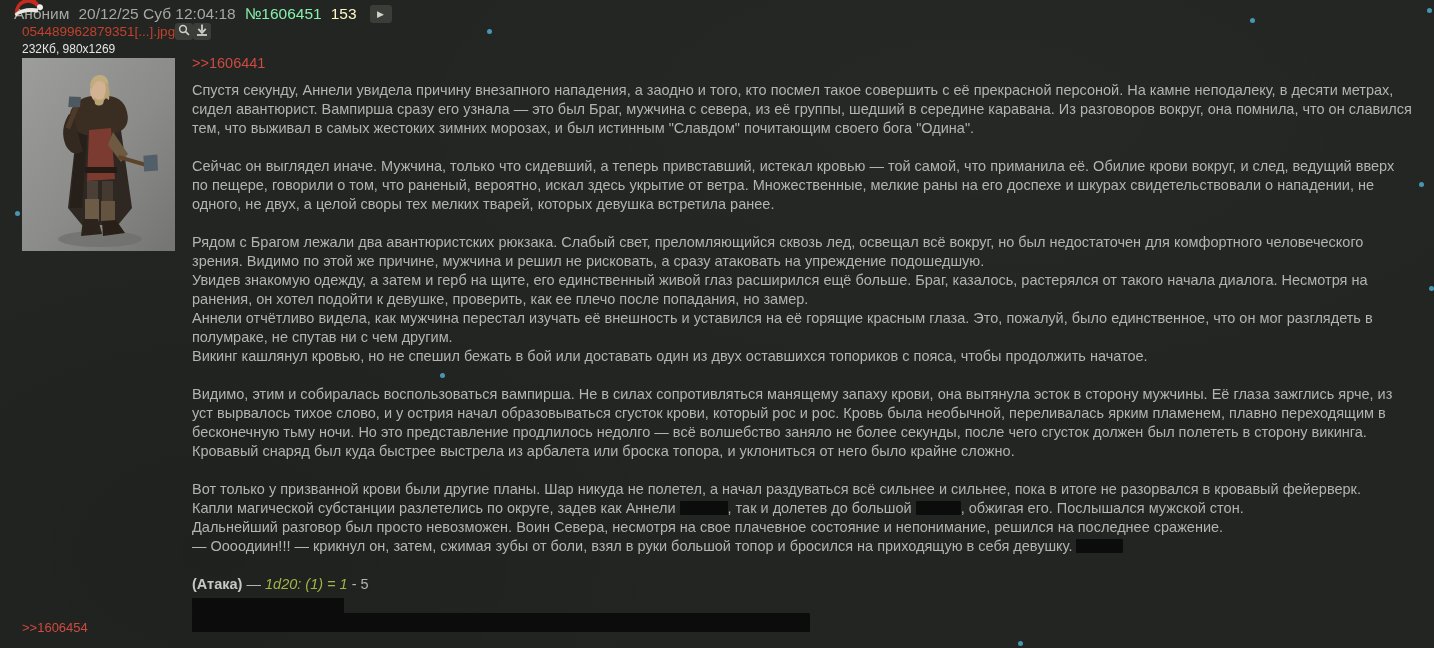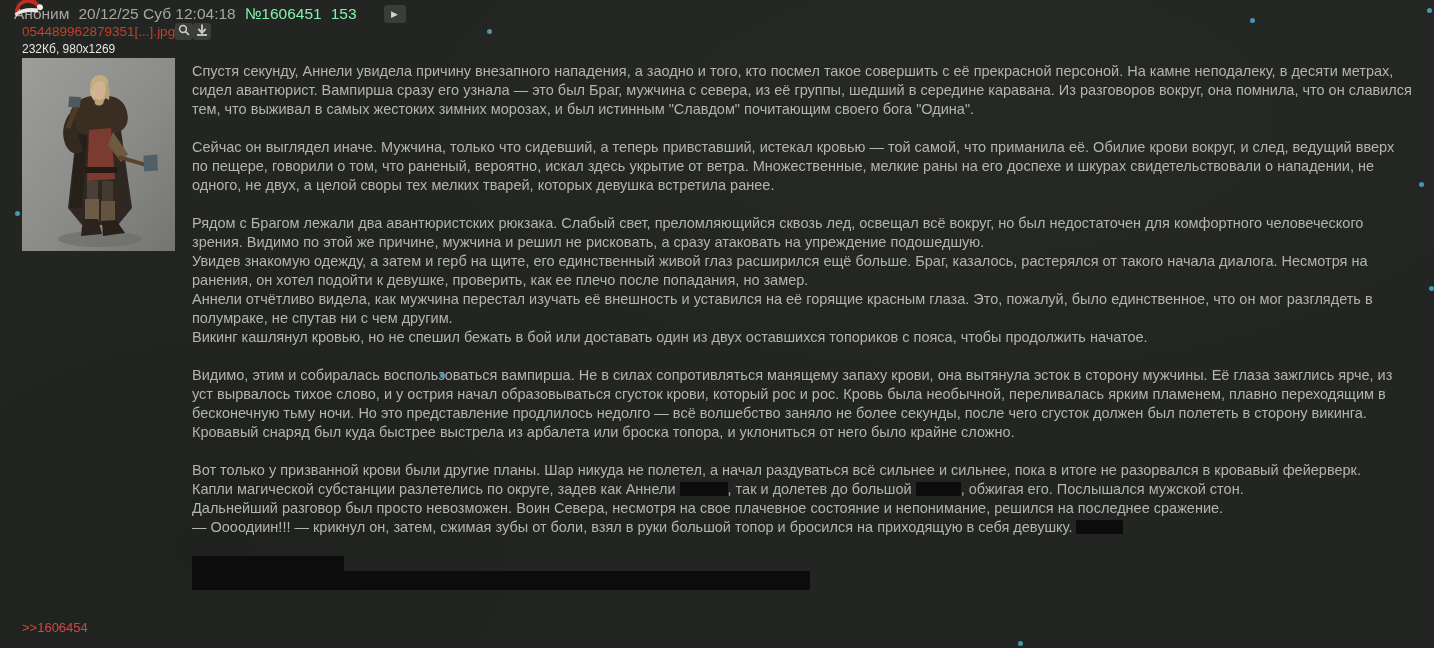--- a/index.html
+++ b/index.html
@@ -12,21 +12,21 @@
     color:#b3b3b0;
     position:relative;
   }
   a { text-decoration:none; cursor:pointer; }
 
   
   .post-header { position:absolute; left:14px; top:5px; font-size:15.5px; color:#a7a7a4; white-space:nowrap; display:flex; align-items:center; }
   .poster-name { color:#a7a7a4; margin-right:9px; }
   .post-date { color:#a7a7a4; margin-right:9px; }
   .post-num { color:#86efac; margin-right:9px; }
-  .post-count { color:#86efac; margin-right:27px; }
+  .post-count { color:#fef9c3; margin-right:13px; }
   .santa-hat { position:absolute; left:-6px; top:-7px; pointer-events:none; }
   .play-btn { background:#3b3d39; border:none; border-radius:3px; width:22px; height:18px;
     color:#d2d2cf; font-size:9px; line-height:1; display:flex; align-items:center; justify-content:center; cursor:pointer; padding:0; }
 
   
   .file-row { position:absolute; left:22px; top:23px; display:flex; align-items:center; }
   .file-link { color:#c2412d; font-size:13.5px; }
   .icon-btn { background:#3b3d39; border:none; border-radius:3px; width:18px; height:17px; padding:0;
     display:flex; align-items:center; justify-content:center; cursor:pointer; }
   .file-meta { position:absolute; left:22px; top:42px; font-size:12px; color:#e5e5e5; }
@@ -134,34 +134,43 @@
     <path d="M72 39 Q77 45 83 39 L81 46 Q77 49 73 46 Z" fill="#b8a273"></path>
 
     <g transform="rotate(22 55 46)">
       <rect x="53" y="44" width="5" height="28" fill="#4e3a26"></rect>
       <path d="M45 42 l11 -4 l3 10 l-11 4 Z" fill="#4d5860"></path>
     </g>
   </svg>
 </a>
 
 <div class="post-body">
+  <div>
+    <a class="reply-link">&gt;&gt;1606441</a>
+  </div>
 
   <div class="para post-text">Спустя секунду, Аннели увидела причину внезапного нападения, а заодно и того, кто посмел такое совершить с её прекрасной персоной. На камне неподалеку, в десяти метрах, сидел авантюрист. Вампирша сразу его узнала — это был Браг, мужчина с севера, из её группы, шедший в середине каравана. Из разговоров вокруг, она помнила, что он славился тем, что выживал в самых жестоких зимних морозах, и был истинным "Славдом" почитающим своего бога "Одина".</div>
   <div class="para post-text">Сейчас он выглядел иначе. Мужчина, только что сидевший, а теперь привставший, истекал кровью — той самой, что приманила её. Обилие крови вокруг, и след, ведущий вверх по пещере, говорили о том, что раненый, вероятно, искал здесь укрытие от ветра. Множественные, мелкие раны на его доспехе и шкурах свидетельствовали о нападении, не одного, не двух, а целой своры тех мелких тварей, которых девушка встретила ранее.</div>
   <div class="para post-text">Рядом с Брагом лежали два авантюристских рюкзака. Слабый свет, преломляющийся сквозь лед, освещал всё вокруг, но был недостаточен для комфортного человеческого зрения. Видимо по этой же причине, мужчина и решил не рисковать, а сразу атаковать на упреждение подошедшую.
 Увидев знакомую одежду, а затем и герб на щите, его единственный живой глаз расширился ещё больше. Браг, казалось, растерялся от такого начала диалога. Несмотря на ранения, он хотел подойти к девушке, проверить, как ее плечо после попадания, но замер.
 Аннели отчётливо видела, как мужчина перестал изучать её внешность и уставился на её горящие красным глаза. Это, пожалуй, было единственное, что он мог разглядеть в полумраке, не спутав ни с чем другим.
 Викинг кашлянул кровью, но не спешил бежать в бой или доставать один из двух оставшихся топориков с пояса, чтобы продолжить начатое.</div>
   <div class="para post-text">Видимо, этим и собиралась воспользоваться вампирша. Не в силах сопротивляться манящему запаху крови, она вытянула эсток в сторону мужчины. Её глаза зажглись ярче, из уст вырвалось тихое слово, и у острия начал образовываться сгусток крови, который рос и рос. Кровь была необычной, переливалась ярким пламенем, плавно переходящим в бесконечную тьму ночи. Но это представление продлилось недолго — всё волшебство заняло не более секунды, после чего сгусток должен был полететь в сторону викинга. Кровавый снаряд был куда быстрее выстрела из арбалета или броска топора, и уклониться от него было крайне сложно.</div>
 
   <div class="para post-text"><span>Вот только у призванной крови были другие планы. Шар никуда не полетел, а начал раздуваться всё сильнее и сильнее, пока в итоге не разорвался в кровавый фейерверк.
 Капли магической субстанции разлетелись по округе, задев как Аннели </span><span class="sp-inline" style="width:48px"></span><span>, так и долетев до большой </span><span class="sp-inline" style="width:45px"></span><span>, обжигая его. Послышался мужской стон.
 Дальнейший разговор был просто невозможен. Воин Севера, несмотря на свое плачевное состояние и непонимание, решился на последнее сражение.
 — Оооодиин!!! — крикнул он, затем, сжимая зубы от боли, взял в руки большой топор и бросился на приходящую в себя девушку. </span><span class="sp-inline" style="width:47px"></span></div>
 
+  <div class="roll-line">
+    <span class="roll-label">(Атака)</span>
+    <span>—</span>
+    <span class="roll-green">1d20: (1) = 1</span>
+    <span class="roll-mod">- 5</span>
+  </div>
 
   <div class="spoiler-block">
     <div class="sp-row" style="width:152px;height:15px"></div>
     <div class="sp-row" style="width:618px;height:19px"></div>
   </div>
 </div>
 
 <a class="bottom-link">&gt;&gt;1606454</a>
 
 <div class="snow-dot" style="left:487px; top:29px;"></div>

